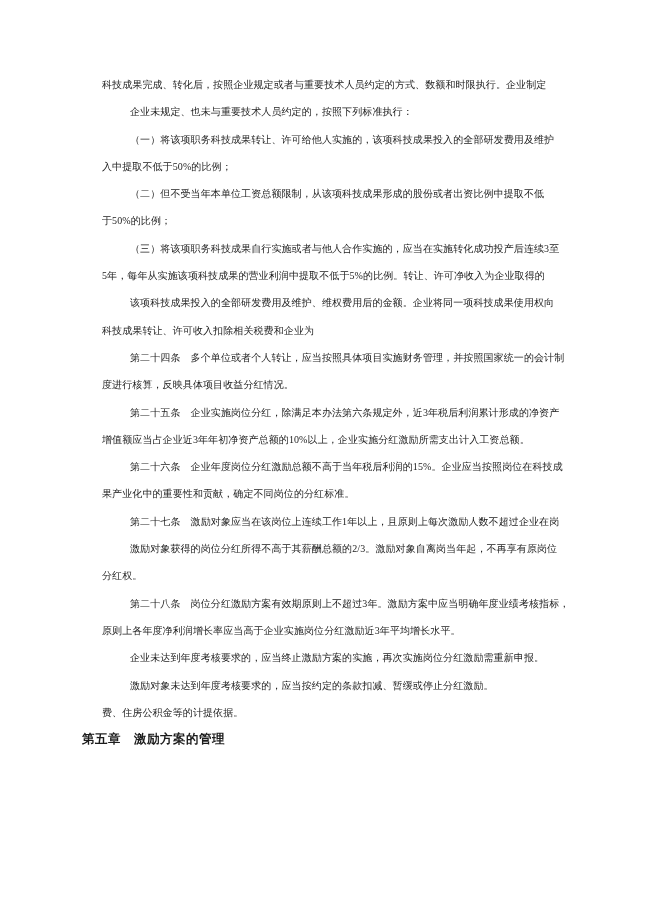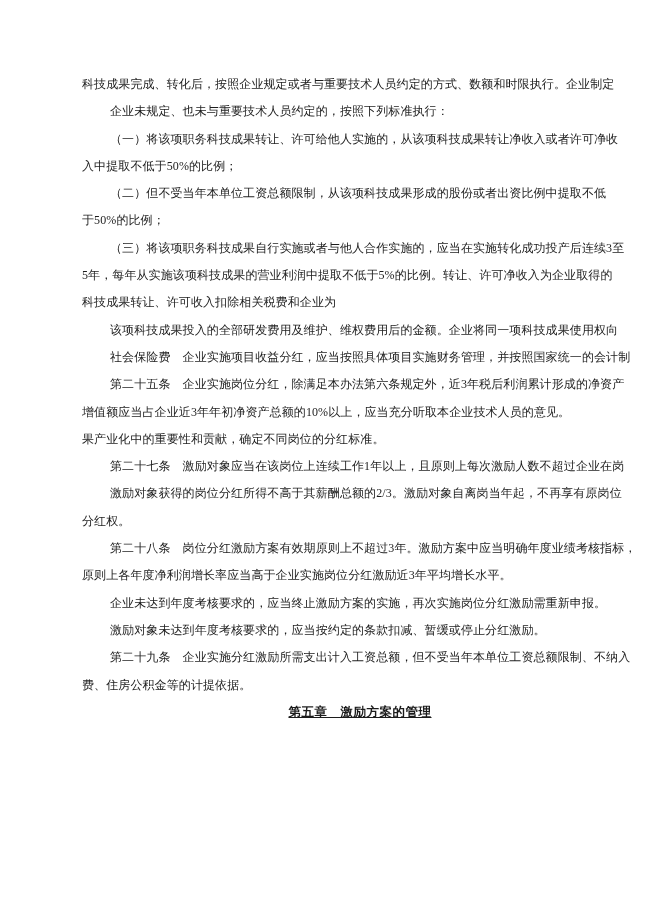--- a/index.html
+++ b/index.html
@@ -15,63 +15,64 @@
     font-family: "Liberation Serif", "DejaVu Serif", serif;
     color: #1c1c1c;
   }
   .doc-body {
     position: absolute;
     left: 82px;
     top: 71px;
     width: 556px;
   }
   .line {
-    font-size: 12px;
+    font-size: 10px;
     line-height: 27.3px;
     height: 27.3px;
     white-space: nowrap;
     letter-spacing: 0.1px;
     overflow: visible;
+    margin-left: 20px;
   }
   .line.indent {
     text-indent: 28px;
   }
   .chapter-heading {
     font-size: 12.5px;
     line-height: 27.3px;
     height: 27.3px;
     font-weight: bold;
-    text-align: center;
+    text-align: left;
     white-space: nowrap;
     letter-spacing: 0.5px;
-    text-decoration: underline;
   }
 </style>
 </head>
 <body style="background: rgb(255, 255, 255); color: rgb(28, 28, 28);">
 
 <div class="doc-body">
 
   <div class="line">科技成果完成、转化后，按照企业规定或者与重要技术人员约定的方式、数额和时限执行。企业制定</div>
     <div class="line indent">企业未规定、也未与重要技术人员约定的，按照下列标准执行：</div>
-    <div class="line indent">（一）将该项职务科技成果转让、许可给他人实施的，从该项科技成果转让净收入或者许可净收</div>
+    <div class="line indent">（一）将该项职务科技成果转让、许可给他人实施的，该项科技成果投入的全部研发费用及维护</div>
     <div class="line">入中提取不低于50%的比例；</div>
     <div class="line indent">（二）但不受当年本单位工资总额限制，从该项科技成果形成的股份或者出资比例中提取不低</div>
     <div class="line">于50%的比例；</div>
     <div class="line indent">（三）将该项职务科技成果自行实施或者与他人合作实施的，应当在实施转化成功投产后连续3至</div>
     <div class="line">5年，每年从实施该项科技成果的营业利润中提取不低于5%的比例。转让、许可净收入为企业取得的</div>
+    <div class="line indent">该项科技成果投入的全部研发费用及维护、维权费用后的金额。企业将同一项科技成果使用权向</div>
     <div class="line">科技成果转让、许可收入扣除相关税费和企业为</div>
-    <div class="line indent">该项科技成果投入的全部研发费用及维护、维权费用后的金额。企业将同一项科技成果使用权向</div>
-    <div class="line indent">社会保险费　企业实施项目收益分红，应当按照具体项目实施财务管理，并按照国家统一的会计制</div>
+    <div class="line indent">第二十四条　多个单位或者个人转让，应当按照具体项目实施财务管理，并按照国家统一的会计制</div>
+    <div class="line">度进行核算，反映具体项目收益分红情况。</div>
     <div class="line indent">第二十五条　企业实施岗位分红，除满足本办法第六条规定外，近3年税后利润累计形成的净资产</div>
-    <div class="line">增值额应当占企业近3年年初净资产总额的10%以上，应当充分听取本企业技术人员的意见。</div>
+    <div class="line">增值额应当占企业近3年年初净资产总额的10%以上，企业实施分红激励所需支出计入工资总额。</div>
+    <div class="line indent">第二十六条　企业年度岗位分红激励总额不高于当年税后利润的15%。企业应当按照岗位在科技成</div>
     <div class="line">果产业化中的重要性和贡献，确定不同岗位的分红标准。</div>
     <div class="line indent">第二十七条　激励对象应当在该岗位上连续工作1年以上，且原则上每次激励人数不超过企业在岗</div>
     <div class="line indent">激励对象获得的岗位分红所得不高于其薪酬总额的2/3。激励对象自离岗当年起，不再享有原岗位</div>
     <div class="line">分红权。</div>
     <div class="line indent">第二十八条　岗位分红激励方案有效期原则上不超过3年。激励方案中应当明确年度业绩考核指标，</div>
     <div class="line">原则上各年度净利润增长率应当高于企业实施岗位分红激励近3年平均增长水平。</div>
     <div class="line indent">企业未达到年度考核要求的，应当终止激励方案的实施，再次实施岗位分红激励需重新申报。</div>
     <div class="line indent">激励对象未达到年度考核要求的，应当按约定的条款扣减、暂缓或停止分红激励。</div>
-    <div class="line indent">第二十九条　企业实施分红激励所需支出计入工资总额，但不受当年本单位工资总额限制、不纳入</div>
     <div class="line">费、住房公积金等的计提依据。</div>
     <div class="chapter-heading">第五章　激励方案的管理</div>
 </div>
 
 </body></html>

